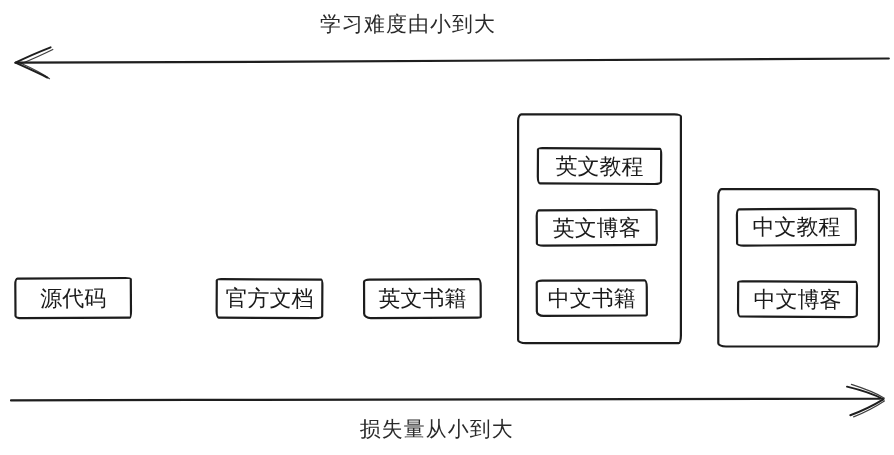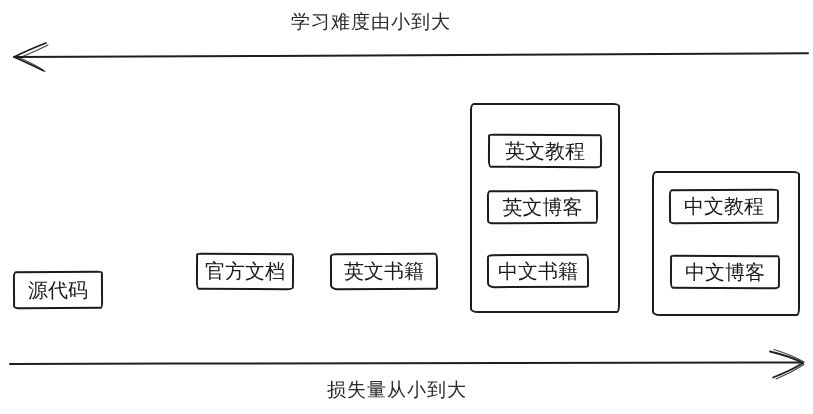--- a/index.html
+++ b/index.html
@@ -54,21 +54,21 @@
   .group {
     position: absolute;
     box-sizing: border-box;
     border: 2px solid #1c1c1c;
     background: #ffffff;
     border-radius: 4px 7px 3px 8px / 7px 3px 8px 4px;
   }
   .group .sbox { position: absolute; }
 
   
-  #box-source    { left: 13px;  top: 252px; width: 90px; height: 38px; margin-top: 19px; }
+  #box-source    { left: 13px;  top: 252px; width: 107px; height: 38px; }
   #box-docs      { left: 172px; top: 253px; width: 98px; height: 37px; margin-left: 24px; }
   #box-enbooks   { left: 330px; top: 253px; width: 108px; height: 37px; }
 
   
   #group-en      { left: 470px; top: 103px; width: 150px; height: 210px; }
   #box-entut     { left: 16px;  top: 14px;  width: 114px; height: 34px; margin-top: 15px; }
   #box-enblog    { left: 15px;  top: 85px;  width: 111px; height: 34px; }
   #box-cnbooks   { left: 15px;  top: 149px; width: 102px; height: 34px; }
 
   

